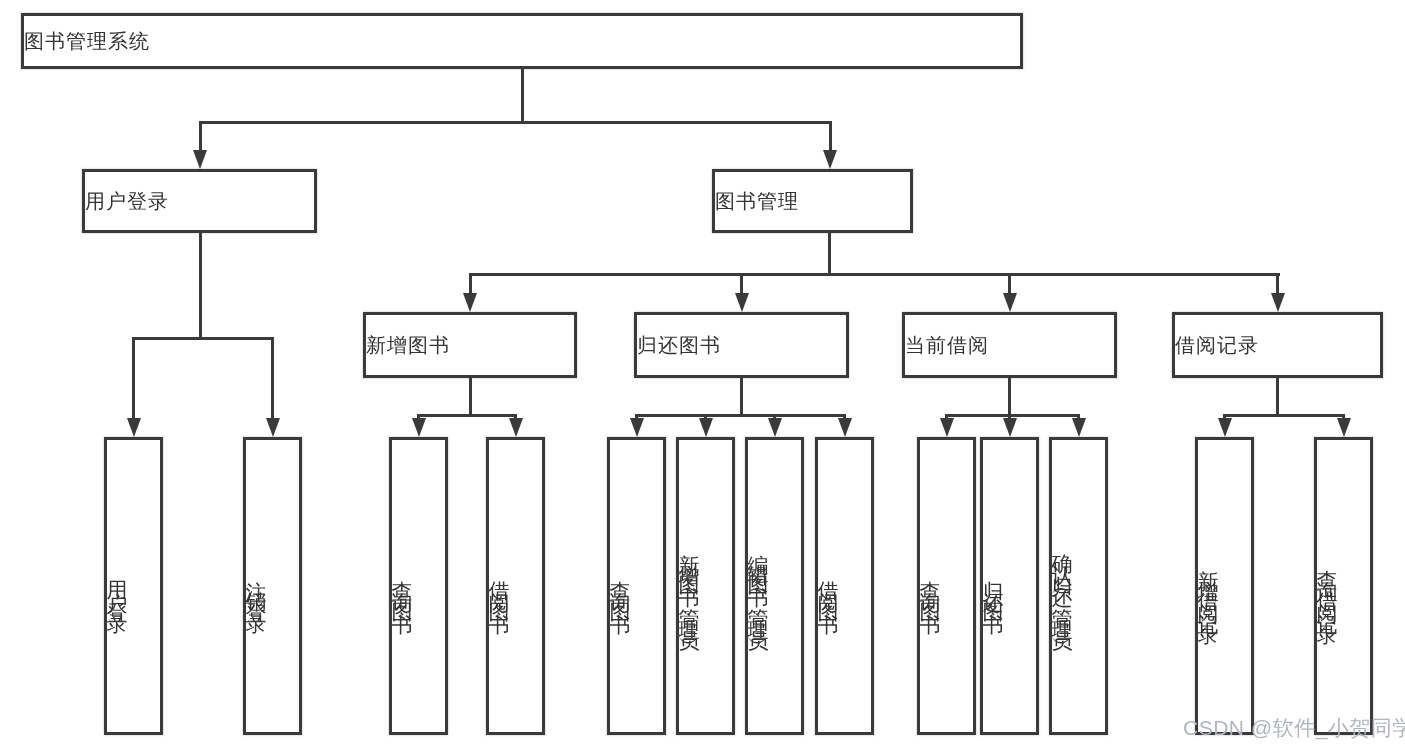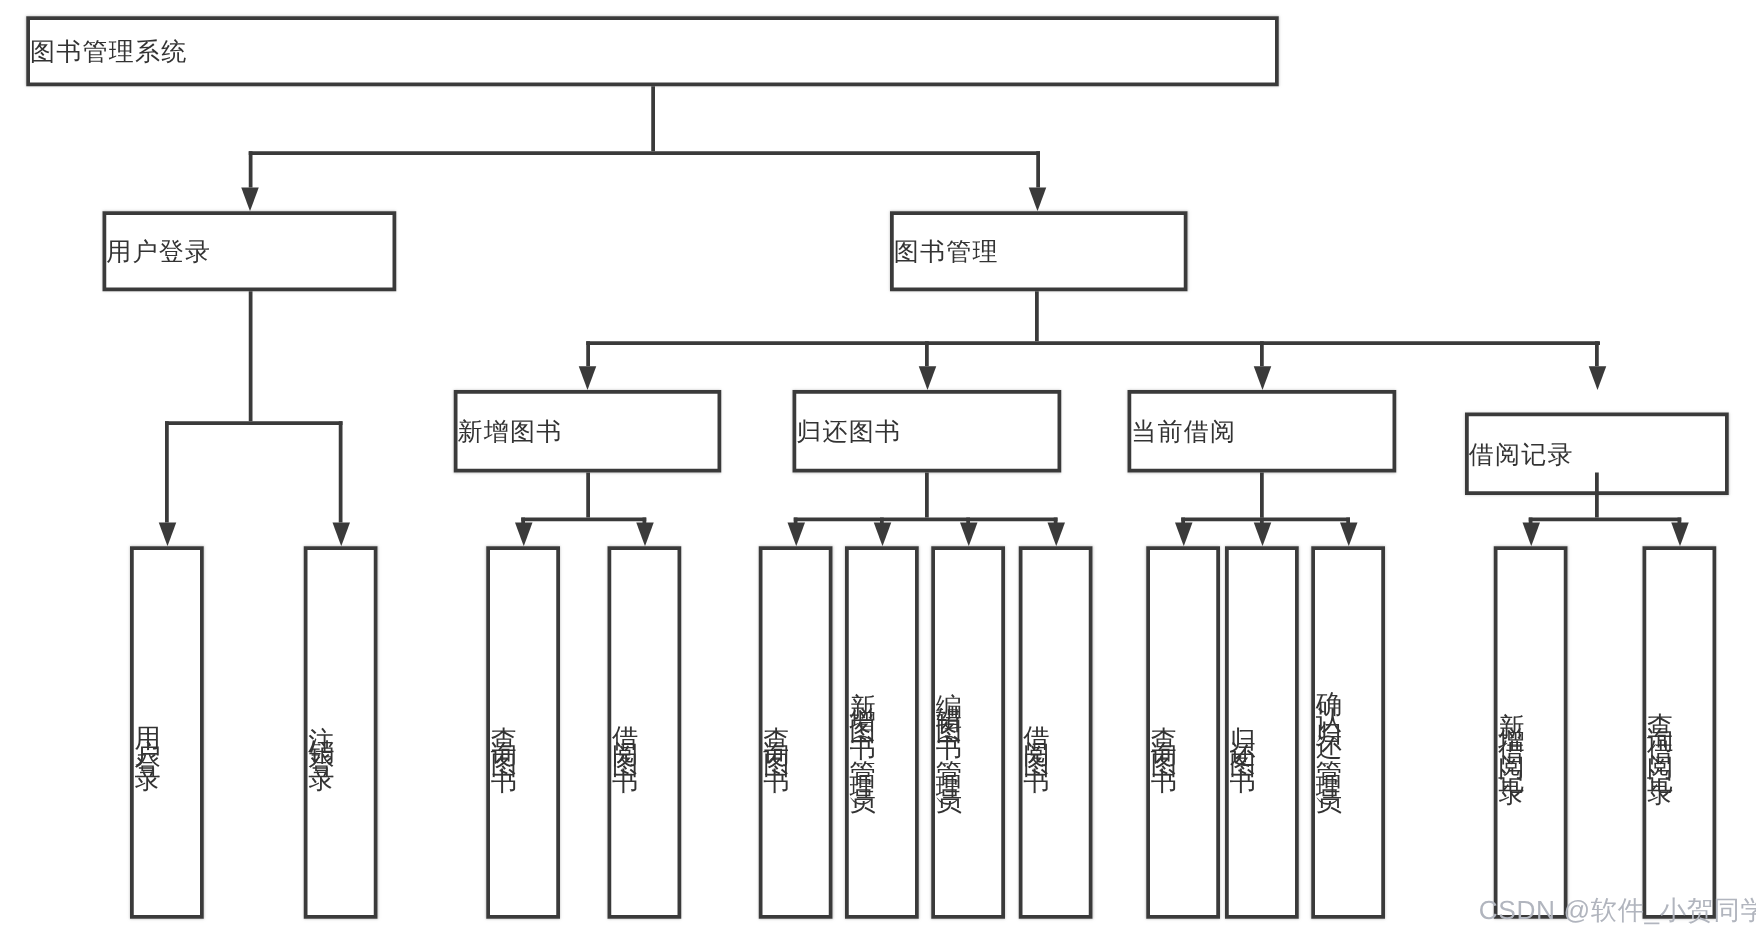--- a/index.html
+++ b/index.html
@@ -45,21 +45,21 @@
   <div class="v" style="left:520.5px;top:69px;height:52px;"></div>
   <div class="h" style="left:198.5px;top:121px;width:633px;"></div>
   <div class="v" style="left:198.5px;top:121px;height:29px;"></div>
   <div class="ah" style="left:193px;top:150px;"></div>
   <div class="v" style="left:828.5px;top:121px;height:29px;"></div>
   <div class="ah" style="left:823px;top:150px;"></div>
 
   <div class="box" style="left:82px;top:169px;width:235px;height:64px;">
     <span>用户登录</span>
   </div>
-  <div class="box" style="left:712px;top:169px;width:238px;height:64px;">
+  <div class="box" style="left:712px;top:169px;width:201px;height:64px;">
     <span>图书管理</span>
   </div>
 
   <div class="v" style="left:198.5px;top:233px;height:104px;"></div>
   <div class="h" style="left:132px;top:337px;width:142px;"></div>
   <div class="v" style="left:132px;top:337px;height:81px;"></div>
   <div class="ah" style="left:126.5px;top:418px;"></div>
   <div class="v" style="left:271px;top:337px;height:81px;"></div>
   <div class="ah" style="left:265.5px;top:418px;"></div>
 
@@ -76,21 +76,21 @@
 
   <div class="box" style="left:363px;top:312px;width:214px;height:66px;">
     <span>新增图书</span>
   </div>
   <div class="box" style="left:634px;top:312px;width:215px;height:66px;">
     <span>归还图书</span>
   </div>
   <div class="box" style="left:902px;top:312px;width:215px;height:66px;">
     <span>当前借阅</span>
   </div>
-  <div class="box" style="left:1172px;top:312px;width:211px;height:66px;margin-top:18px;">
+  <div class="box" style="left:1172px;top:312px;width:211px;height:66px;">
     <span>借阅记录</span>
   </div>
 
   <div class="v" style="left:468.5px;top:378px;height:36px;"></div>
   <div class="h" style="left:417px;top:414px;width:100px;"></div>
   <div class="v" style="left:417px;top:414px;height:5px;"></div>
   <div class="ah" style="left:411.5px;top:418px;"></div>
   <div class="v" style="left:514px;top:414px;height:5px;"></div>
   <div class="ah" style="left:508.5px;top:418px;"></div>
 

